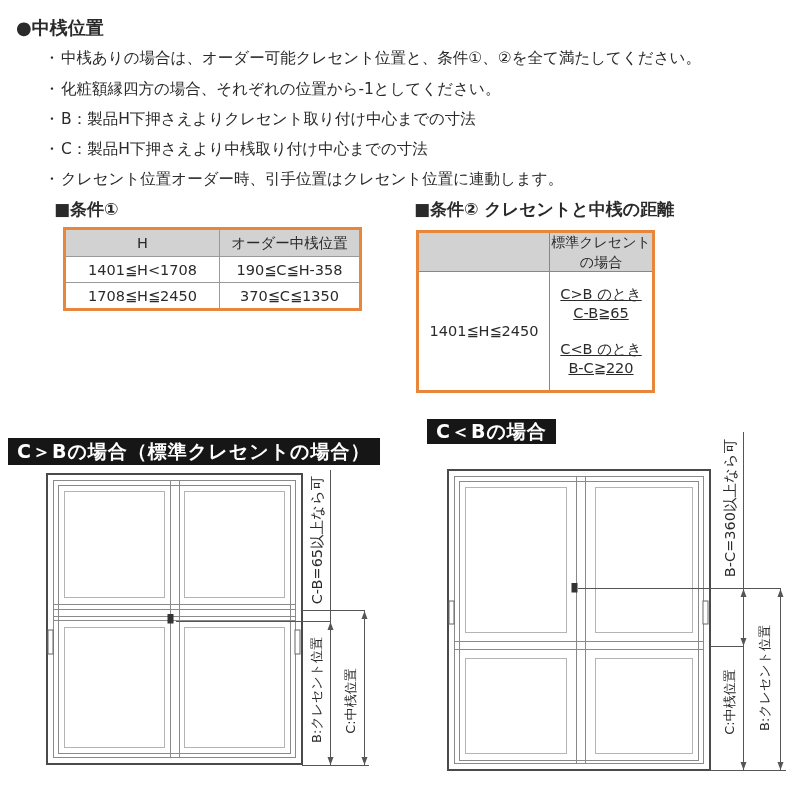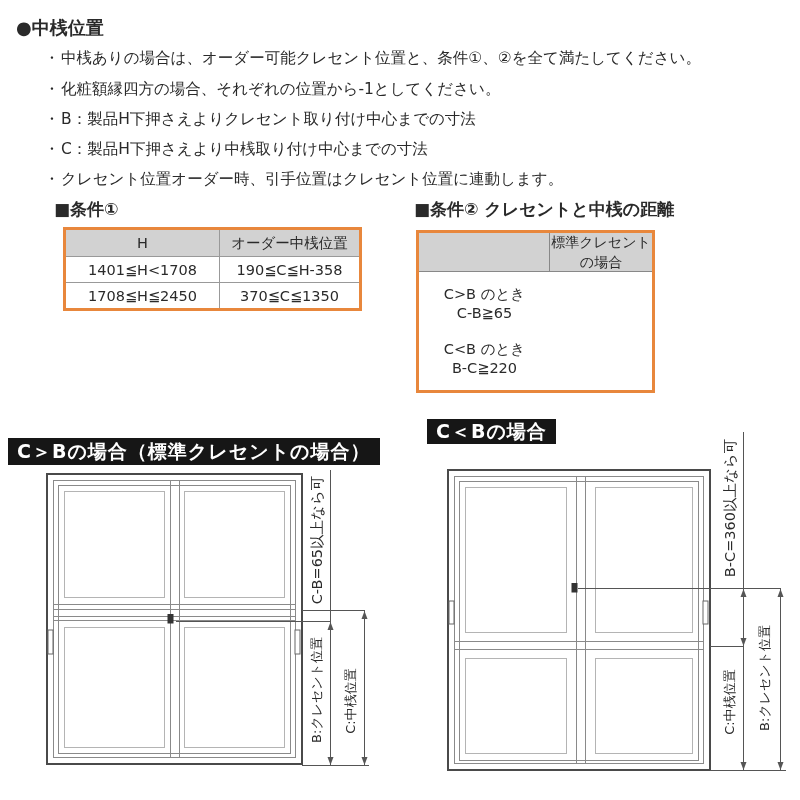--- a/index.html
+++ b/index.html
@@ -20,21 +20,21 @@
   table.t1 td{height:25px;margin-top:35px;}
 
   .t2{border:3px solid #e8873c;background:#fff;display:grid;
       grid-template-columns:131px 1fr;grid-template-rows:39px 1fr;}
   .t2 .h1{background:#d2d2d2;border-right:1px solid #888;border-bottom:1px solid #888;}
   .t2 .h2{background:#d2d2d2;border-bottom:1px solid #888;display:flex;flex-direction:column;
           align-items:center;justify-content:space-between;font-size:14px;line-height:18px;white-space:nowrap;}
   .t2 .c1{border-right:1px solid #888;display:flex;align-items:center;justify-content:center;
           font-size:14.5px;white-space:nowrap;}
   .t2 .c2{display:flex;flex-direction:column;align-items:center;justify-content:center;
-          font-size:14.5px;line-height:19px;white-space:nowrap;}
+          font-size:14.5px;line-height:19px;white-space:nowrap;text-decoration:underline;}
   .t2 .gap-top{margin-top:17px;}
   svg text{fill:#2a2a2a;}
 </style>
 </head>
 <body>
 
 <div class="page">
 
   <div class="abs page-title" style="left:16px;top:16px;">●中桟位置</div>
 
@@ -80,20 +80,21 @@
   </table>
 
   <div class="abs sec-heading" style="left:414px;top:198px;">■条件② クレセントと中桟の距離</div>
 
   <div class="t2 abs" style="left:416px;top:230px;width:233px;height:157px;">
     <div class="h1"></div>
     <div class="h2">
       <div>標準クレセント</div>
       <div>の場合</div>
     </div>
+    <div class="c1">1401≦H≦2450</div>
     <div class="c2">
       <div>C&gt;B のとき</div>
       <div>C-B≧65</div>
       <div class="gap-top">C&lt;B のとき</div>
       <div>B-C≧220</div>
     </div>
   </div>
 
   <div class="abs bar" style="left:8px;top:438px;height:27px;">
     <span>C＞Bの場合（標準クレセントの場合）</span>

